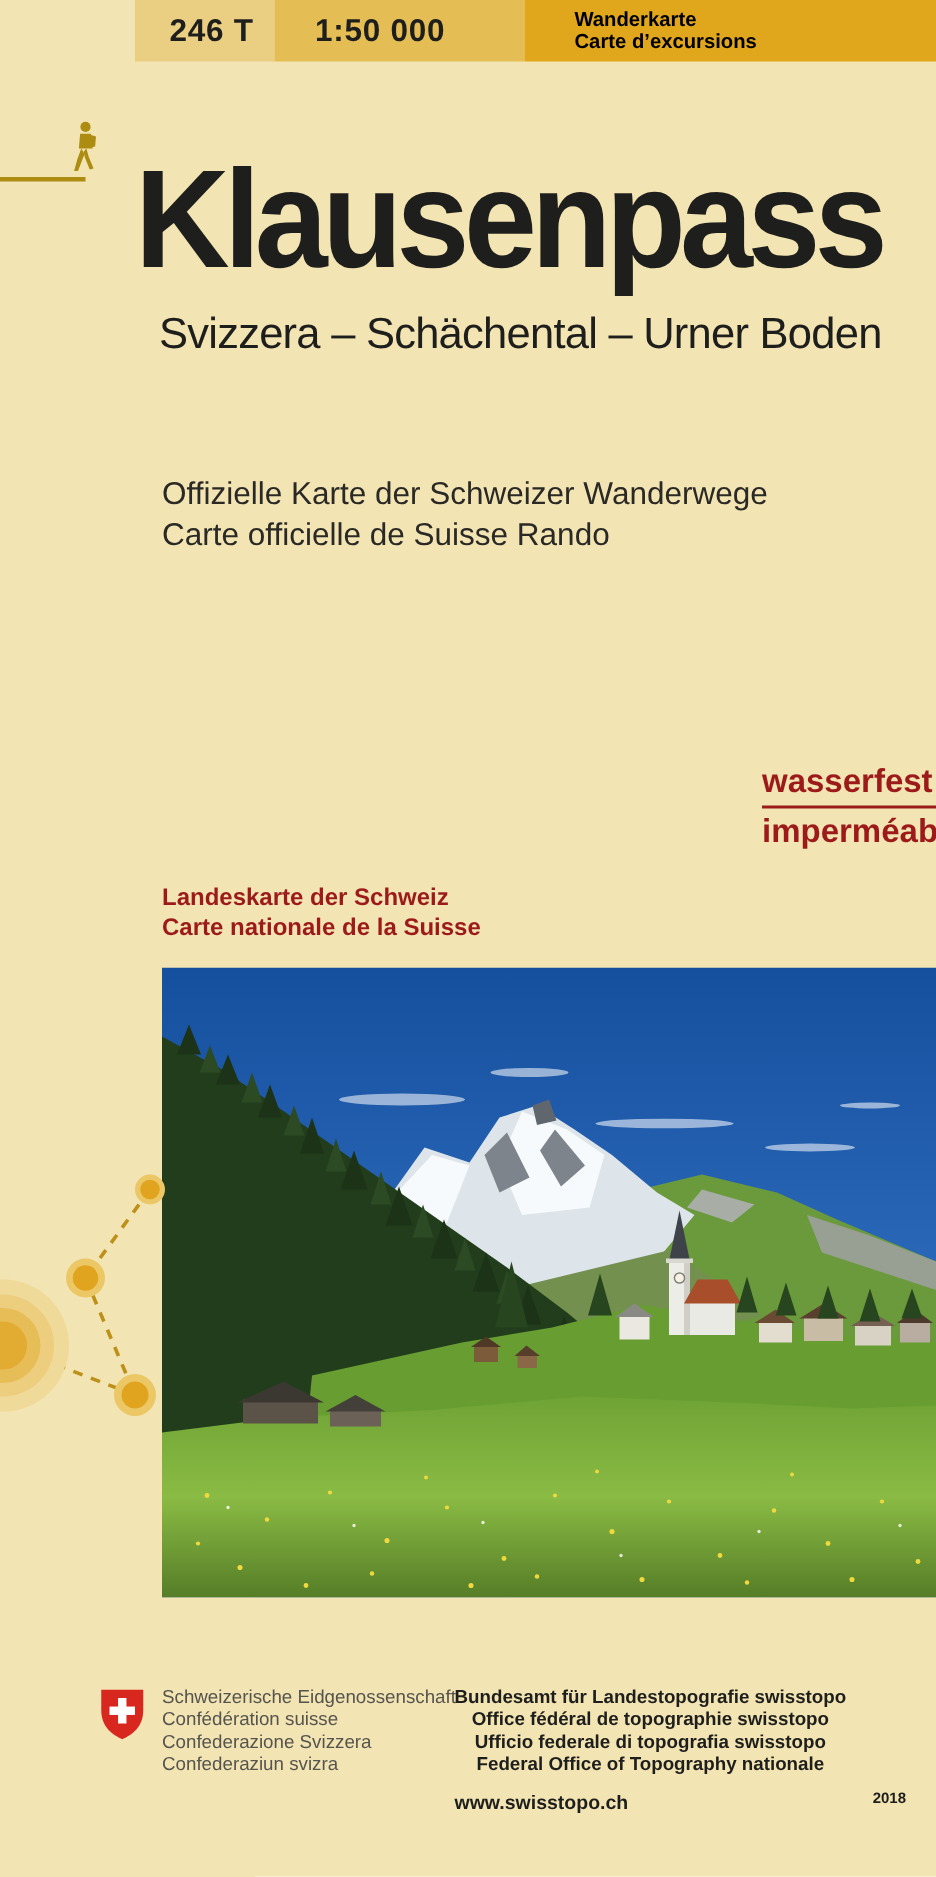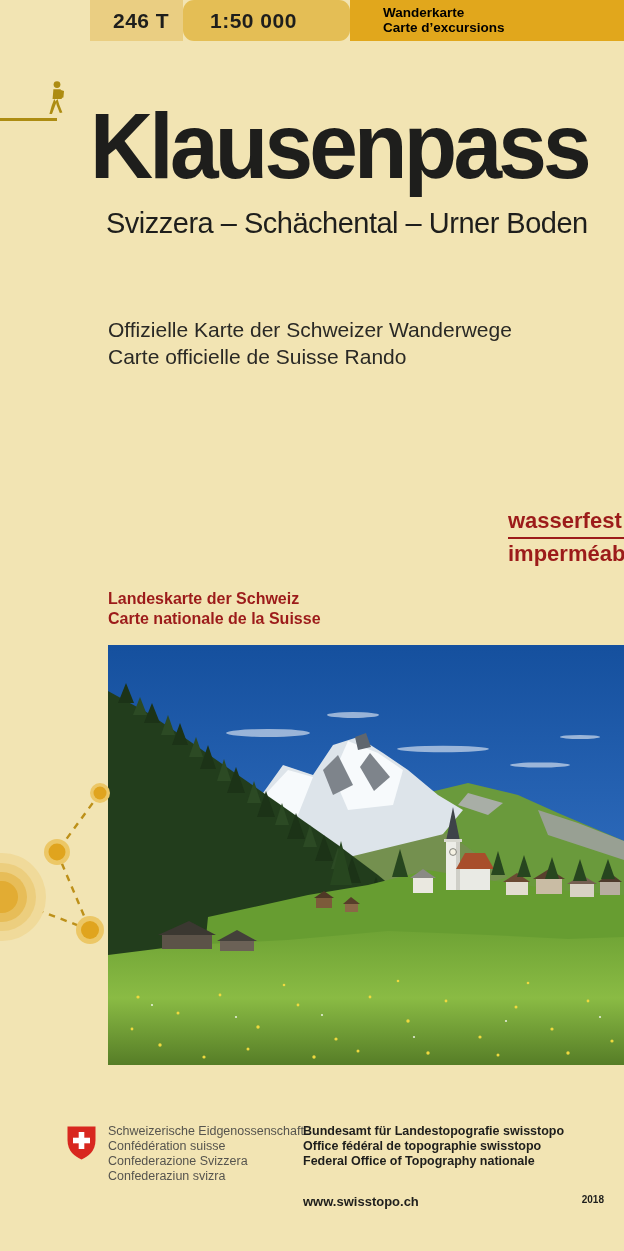--- a/index.html
+++ b/index.html
@@ -3,21 +3,21 @@
 <meta charset="utf-8">
 <style>
   html,body{margin:0;padding:0;}
   body{font-family:"Liberation Sans", sans-serif;}
   .page{position:relative;width:624px;height:1251px;background:#F2E4B3;overflow:hidden;}
 
   
   .topbar{position:absolute;top:0;left:0;width:624px;height:58px;}
   .seg{position:absolute;top:0;height:41px;}
   .seg1{left:90px;width:93px;background:#EACE82;}
-  .seg2{left:183px;width:167px;background:#E4BE55;border-radius:11px;}
+  .seg2{left:183px;width:167px;background:#E4BE55;}
   .seg3{left:350px;width:274px;background:#E1A71C;}
   .seg1 span,.seg2 span{display:block;line-height:41px;font-weight:700;font-size:21px;color:#1E1E1C;}
   .seg1 span{padding-left:23px;letter-spacing:.5px;}
   .seg2 span{padding-left:27px;letter-spacing:.5px;}
   .seg3 .twoline{padding:6px 0 0 33px;font-weight:700;font-size:13.5px;line-height:14.5px;color:#000000;}
 
   
   .hiker{position:absolute;left:44px;top:80px;}
   .hiker-rule{position:absolute;left:0;top:118px;width:57px;height:3px;background:#AD8C12;}
 
@@ -36,21 +36,21 @@
 
   
   .photo{position:absolute;left:108px;top:645px;width:516px;height:420px;}
 
   
   .decor{position:absolute;left:0;top:748px;}
 
   
   .shield{position:absolute;left:66px;top:1125px;}
   .conf{position:absolute;left:108px;top:1124px;font-size:12.5px;line-height:14.9px;color:#56544E;}
-  .office{position:absolute;left:303px;top:1124px;font-size:12.5px;line-height:14.9px;font-weight:700;color:#1E1E1C;}
+  .office{position:absolute;left:303px;top:1124px;font-size:12.5px;line-height:14.9px;font-weight:700;color:#1E1E1C;text-align:center;}
   .website{position:absolute;left:303px;top:1194px;font-size:13px;font-weight:700;color:#1E1E1C;}
   .year{position:absolute;right:20px;top:1194px;font-size:10px;font-weight:700;color:#1E1E1C;}
 </style>
 </head>
 <body>
 
 <div class="page">
 
   <div class="topbar">
     <div class="seg seg1">
@@ -271,19 +271,20 @@
   <div class="conf">
     <div>Schweizerische Eidgenossenschaft</div>
     <div>Confédération suisse</div>
     <div>Confederazione Svizzera</div>
     <div>Confederaziun svizra</div>
   </div>
 
   <div class="office">
     <div>Bundesamt für Landestopografie swisstopo</div>
     <div>Office fédéral de topographie swisstopo</div>
+    <div>Ufficio federale di topografia swisstopo</div>
     <div>Federal Office of Topography nationale</div>
   </div>
 
   <div class="website">www.swisstopo.ch</div>
   <div class="year">2018</div>
 
 </div>
 
 </body></html>

